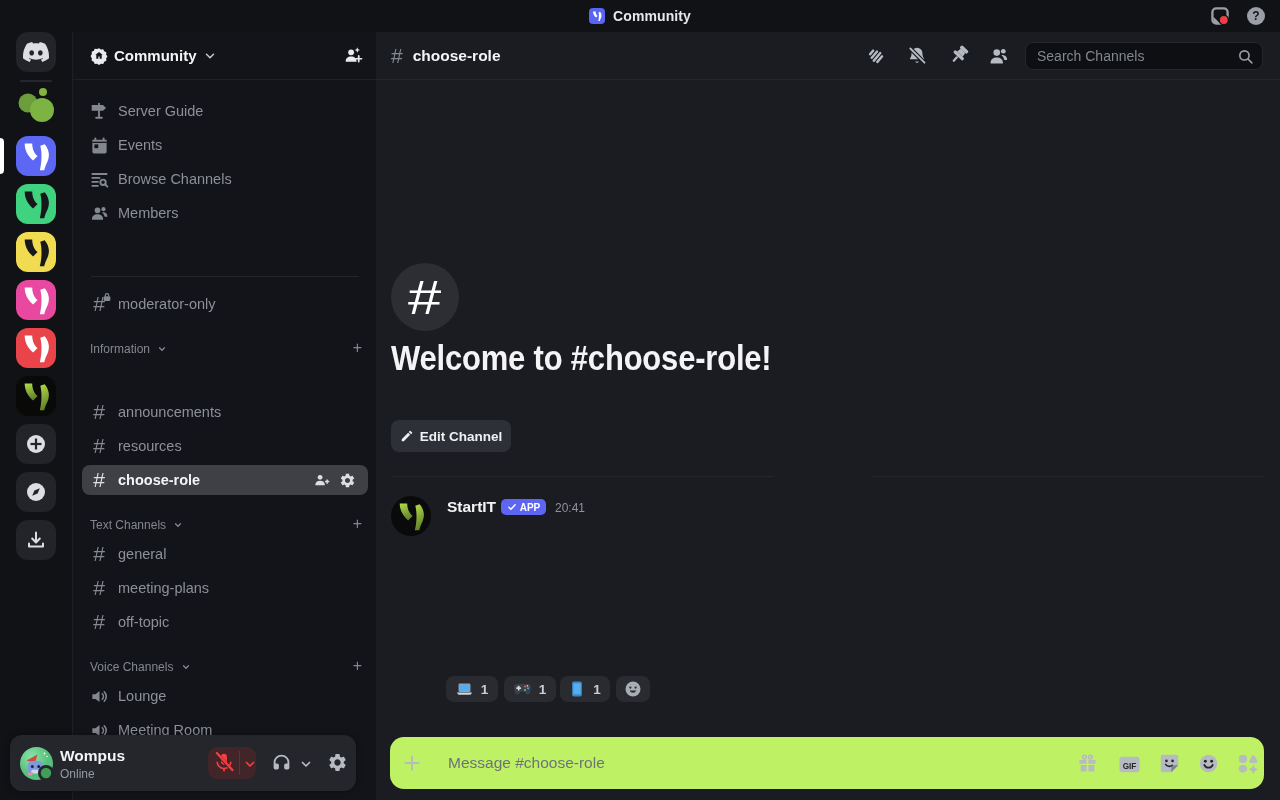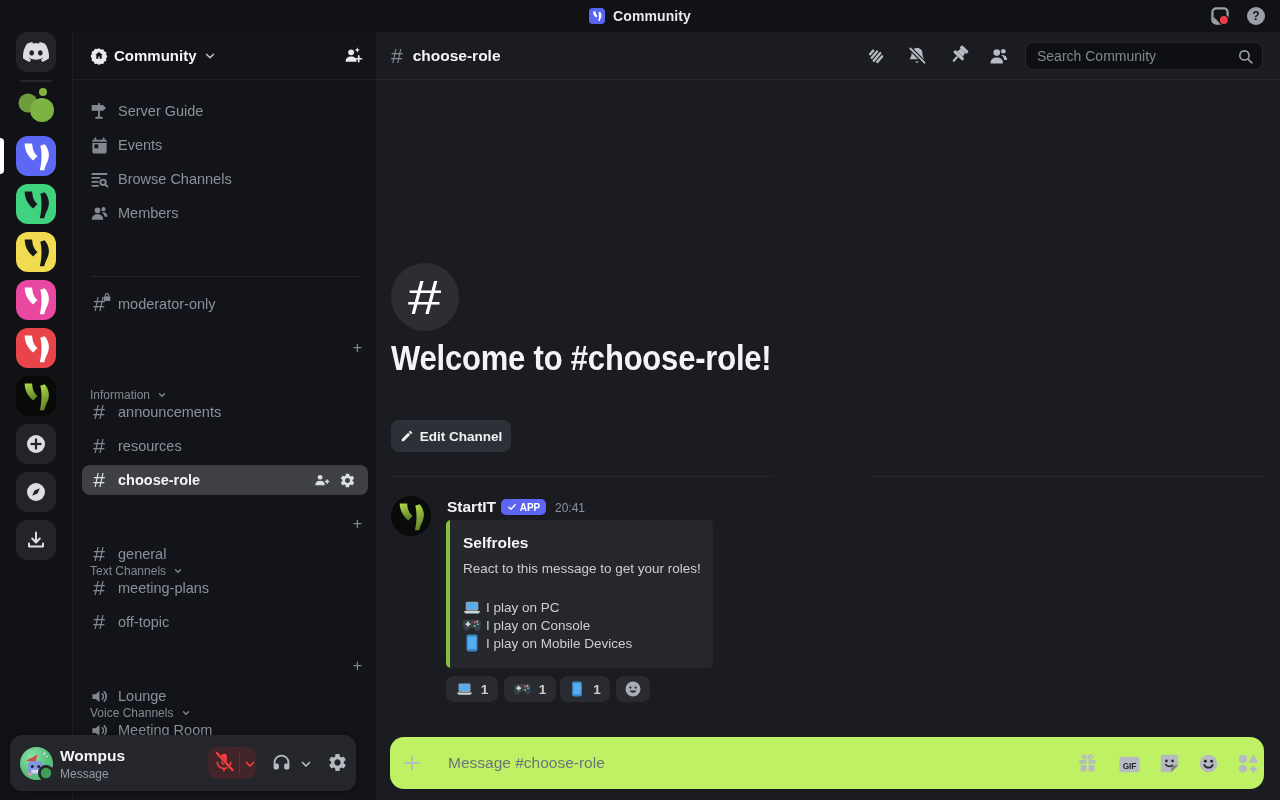--- a/index.html
+++ b/index.html
@@ -17,21 +17,21 @@
 .railbtn { position:absolute; left:16px; width:40px; height:40px; border-radius:12px; display:flex; align-items:center; justify-content:center; }
 .rail-sep { position:absolute; left:20px; top:48px; width:32px; height:2px; background:#26272c; border-radius:1px; }
 .rail-pill { position:absolute; left:0; top:106px; width:4px; height:36px; background:#fff; border-radius:0 4px 4px 0; }
 
 #sb-header { position:absolute; left:0; top:0; width:304px; height:48px; border-bottom:1px solid #202126; display:flex; align-items:center; }
 #sb-header .nm { color:#f4f4f5; font-size:15px; font-weight:700; margin-left:6px; }
 .sbrow { position:absolute; left:9px; width:286px; height:34px; display:flex; align-items:center; color:#8b9099; font-size:14.5px; }
 .sbrow .ric { width:20px; height:20px; margin-left:7px; margin-right:9px; display:flex; align-items:center; justify-content:center; }
 .sbrow.sel { background:#3e4046; border-radius:8px; height:30px; color:#f3f4f5; font-weight:600; }
 .hashch { font-size:21px; color:#83878f; font-weight:400; }
-.cat { position:absolute; left:17px; color:#83878f; font-size:12px; font-weight:500; display:flex; align-items:center; gap:4px;margin-top:46px; }
+.cat { position:absolute; left:17px; color:#83878f; font-size:12px; font-weight:500; display:flex; align-items:center; gap:4px; }
 .catplus { position:absolute; right:14px; color:#83878f; font-size:16px; font-weight:400; }
 .sb-sep { position:absolute; left:18px; width:268px; height:1px; background:#24252b; }
 
 #userpanel { position:absolute; left:10px; top:735px; width:346px; height:56px; background:#25262b; border-radius:12px; box-shadow:0 0 6px rgba(0,0,0,.35); }
 
 #chat-header { position:absolute; left:0; top:0; width:904px; height:48px; border-bottom:1px solid #25262b; display:flex; align-items:center; }
 #chat-header .hname { color:#f3f4f5; font-size:15.5px; font-weight:700; margin-left:10px; }
 #searchbox { position:absolute; left:649px; top:10px; width:238px; height:28px; background:#0e0f12; border-radius:8px; border:1px solid #26272c; display:flex; align-items:center; color:#82868f; font-size:14px; }
 
 #welc-circle { position:absolute; left:15px; top:231px; width:68px; height:68px; border-radius:50%; background:#2d2e34; display:flex; align-items:center; justify-content:center; }
@@ -316,21 +316,21 @@
     <rect x="11.2" y="22.8" width="8.6" height="3.6" rx="1.8" fill="#cdd7f4"></rect>
     <path d="M8 25 q2.5 2.5 5 0 l-1 3 q-2 1.5-4-0.5z" fill="#e88fb0"></path>
     <circle cx="24.5" cy="6.5" r="1" fill="#eafaf0"></circle>
     <circle cx="27" cy="9.5" r="0.8" fill="#eafaf0"></circle>
   </svg>
   <svg class="abs" style="left:28px;top:30px" width="16" height="16" viewBox="0 0 16 16">
     <circle cx="8" cy="8" r="8" fill="#25262b"></circle>
     <circle cx="8" cy="8" r="5.2" fill="#3f9e58"></circle>
   </svg>
   <div class="abs" style="left:50px;top:12px;color:#f4f4f6;font-size:15.5px;font-weight:700">Wompus</div>
-  <div class="abs" style="left:50px;top:32px;color:#949aa3;font-size:12px">Message</div>
+  <div class="abs" style="left:50px;top:32px;color:#949aa3;font-size:12px">Online</div>
 
   <div class="abs" style="left:198px;top:12px;width:48px;height:32px;background:#422528;border-radius:9px;"></div>
   <div class="abs" style="left:229px;top:16px;width:1px;height:24px;background:#5c3438"></div>
   <svg class="abs" style="left:203px;top:16px" width="22" height="22" viewBox="0 0 24 24">
     <path fill="#f23f42" d="M12 15a3.2 3.2 0 0 0 3.2-3.2V6.2a3.2 3.2 0 0 0-6.4 0v5.6A3.2 3.2 0 0 0 12 15z"></path>
     <path fill="#f23f42" d="M18.5 11.8a6.5 6.5 0 0 1-13 0H3.7a8.3 8.3 0 0 0 7.3 8v2.4h2v-2.4a8.3 8.3 0 0 0 7.3-8z"></path>
     <path d="M4.2 2.8 L20.8 21" stroke="#422528" stroke-width="3.4" stroke-linecap="round"></path>
     <path d="M4.2 2.2 L21.2 20.8" stroke="#f23f42" stroke-width="2.4" stroke-linecap="round"></path>
   </svg>
   <svg class="abs" style="left:234px;top:23px" width="12" height="12" viewBox="0 0 24 24" fill="none" stroke="#f23f42" stroke-width="3.4" stroke-linecap="round" stroke-linejoin="round">
@@ -379,21 +379,21 @@
       </g>
     </svg>
 
     <svg class="abs" style="left:612px;top:14px" width="21" height="21" viewBox="0 0 24 24" fill="#b6bac1">
         <circle cx="10" cy="7.5" r="3.8"></circle>
         <path d="M10 13c-4.3 0-7 2.4-7 5.6V20h14v-1.4c0-3.2-2.7-5.6-7-5.6z"></path>
         <circle cx="17.5" cy="6" r="2.7"></circle>
         <path d="M16.8 10.2c2.9.3 5 2.2 5 4.9v1h-3.2c-.5-2.5-1.6-4.4-3.4-5.5.5-.25 1-.4 1.6-.4z"></path>
       </svg>
     <div id="searchbox">
-        <span style="margin-left:11px">Search Community</span>
+        <span style="margin-left:11px">Search Channels</span>
       <svg style="position:absolute;right:8px" width="17" height="17" viewBox="0 0 24 24" fill="none" stroke="#9b9ea6" stroke-width="2.3" stroke-linecap="round">
           <circle cx="10.5" cy="10.5" r="6.5"></circle>
           <path d="M15.5 15.5L21 21"></path>
         </svg>
     </div>
   </div>
 
   <div id="welc-circle">
       <span>#</span>
     </div>
@@ -415,34 +415,20 @@
   </div>
   <div id="msg-name">StartIT</div>
   <div id="app-badge">
     <svg width="10" height="10" viewBox="0 0 24 24" fill="none" stroke="#fff" stroke-width="3.4" stroke-linecap="round" stroke-linejoin="round">
         <path d="M4.5 12.5l5 5 10-11"></path>
       </svg>
     APP
   </div>
   <div id="msg-time">20:41</div>
 
-  <div id="embed">
-    <div class="bar"></div>
-    <div class="etitle">Selfroles</div>
-    <div class="edesc">React to this message to get your roles!</div>
-    <div class="eline" style="top:78px"><svg width="18" height="15" viewBox="0 0 20 15">
-          <use href="#laptop-emoji"></use>
-        </svg>I play on PC</div>
-    <div class="eline" style="top:96px"><svg width="18" height="12" viewBox="0 0 18 12">
-          <use href="#pad-emoji"></use>
-        </svg>I play on Console</div>
-    <div class="eline" style="top:114px"><svg width="18" height="18" viewBox="0 0 18 18">
-          <use href="#phone-emoji"></use>
-        </svg>I play on Mobile Devices</div>
-  </div>
 
   <div class="rpill" style="left:70px;width:52px"><svg width="17" height="14" viewBox="0 0 20 15">
         <use href="#laptop-emoji"></use>
       </svg>1</div>
   <div class="rpill" style="left:128px;width:52px"><svg width="17" height="12" viewBox="0 0 18 12">
         <use href="#pad-emoji"></use>
       </svg>1</div>
   <div class="rpill" style="left:184px;width:50px"><svg width="16" height="16" viewBox="0 0 18 18">
         <use href="#phone-emoji"></use>
       </svg>1</div>

